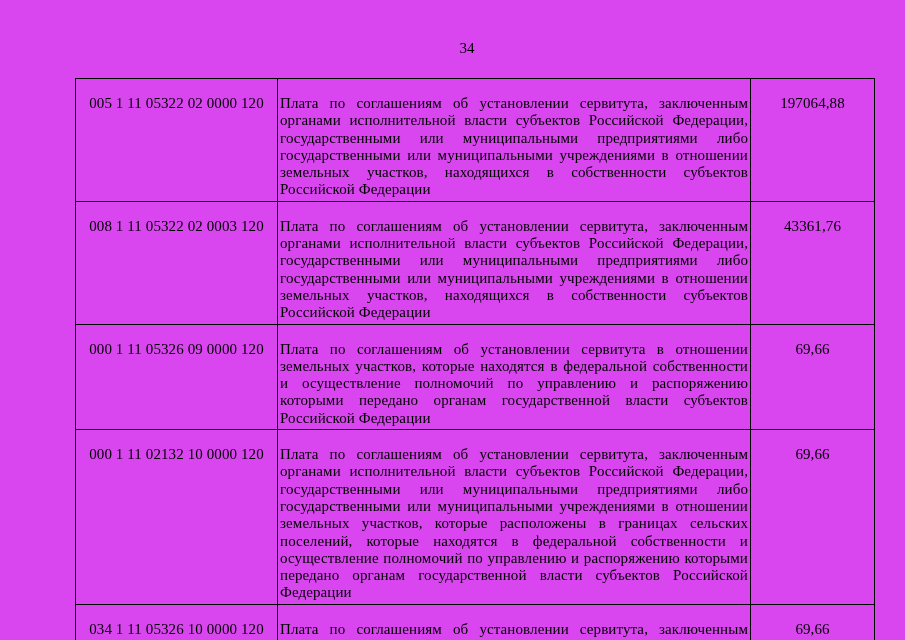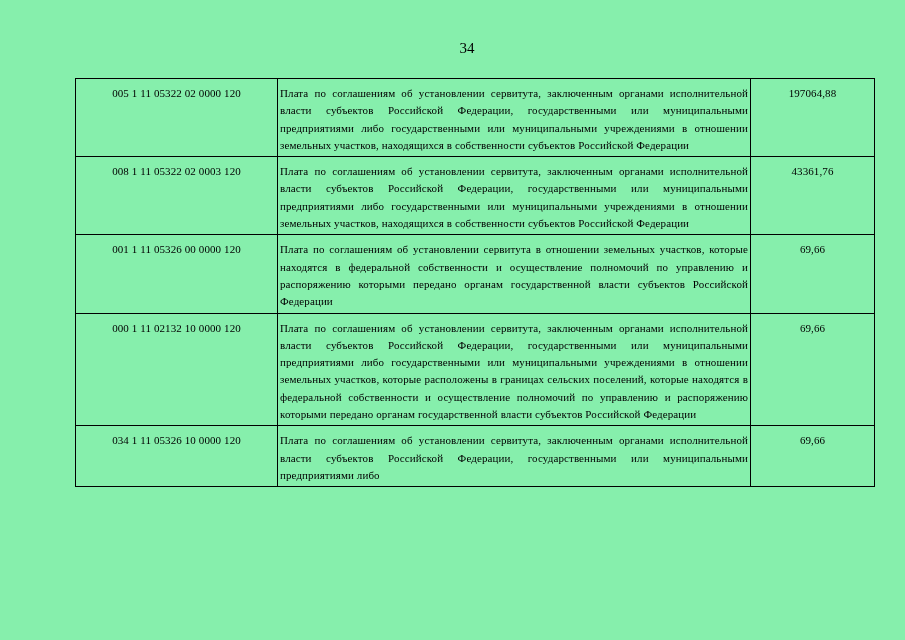--- a/index.html
+++ b/index.html
@@ -4,21 +4,21 @@
 <style>
   html, body {
     margin: 0;
     padding: 0;
     background: #ffffff;
   }
   .page {
     position: relative;
     width: 905px;
     height: 640px;
-    background: #86efac;
+    background: #d946ef;
     overflow: hidden;
     font-family: "Liberation Serif", "DejaVu Serif", serif;
     color: #000000;
   }
   .page-number {
     position: absolute;
     top: 40px;
     left: 75px;
     width: 784px;
     text-align: center;
@@ -29,24 +29,24 @@
     position: absolute;
     left: 75px;
     top: 78px;
     width: 784px;
     border-collapse: collapse;
     table-layout: fixed;
   }
   table.budget-table td {
     border: 1px solid #000000;
     vertical-align: top;
-    font-size: 11px;
+    font-size: 15px;
     line-height: 17.3px;
     letter-spacing: 0.1px;
-    padding: 6px 2px 2px 2px;
+    padding: 16px 2px 2px 2px;
   }
   td.col-code {
     width: 197px;
     text-align: center;
     white-space: nowrap;
   }
   td.col-desc {
     width: 468px;
     text-align: justify;
     padding-left: 7px;
@@ -70,21 +70,21 @@
         <td class="col-code">005 1 11 05322 02 0000 120</td>
         <td class="col-desc">Плата по соглашениям об установлении сервитута, заключенным органами исполнительной власти субъектов Российской Федерации, государственными или муниципальными предприятиями либо государственными или муниципальными учреждениями в отношении земельных участков, находящихся в собственности субъектов Российской Федерации</td>
         <td class="col-amount">197064,88</td>
       </tr>
       <tr>
         <td class="col-code">008 1 11 05322 02 0003 120</td>
         <td class="col-desc">Плата по соглашениям об установлении сервитута, заключенным органами исполнительной власти субъектов Российской Федерации, государственными или муниципальными предприятиями либо государственными или муниципальными учреждениями в отношении земельных участков, находящихся в собственности субъектов Российской Федерации</td>
         <td class="col-amount">43361,76</td>
       </tr>
       <tr>
-        <td class="col-code">001 1 11 05326 00 0000 120</td>
+        <td class="col-code">000 1 11 05326 09 0000 120</td>
         <td class="col-desc">Плата по соглашениям об установлении сервитута в отношении земельных участков, которые находятся в федеральной собственности и осуществление полномочий по управлению и распоряжению которыми передано органам государственной власти субъектов Российской Федерации</td>
         <td class="col-amount">69,66</td>
       </tr>
       <tr>
         <td class="col-code">000 1 11 02132 10 0000 120</td>
         <td class="col-desc">Плата по соглашениям об установлении сервитута, заключенным органами исполнительной власти субъектов Российской Федерации, государственными или муниципальными предприятиями либо государственными или муниципальными учреждениями в отношении земельных участков, которые расположены в границах сельских поселений, которые находятся в федеральной собственности и осуществление полномочий по управлению и распоряжению которыми передано органам государственной власти субъектов Российской Федерации</td>
         <td class="col-amount">69,66</td>
       </tr>
       <tr>
         <td class="col-code">034 1 11 05326 10 0000 120</td>

